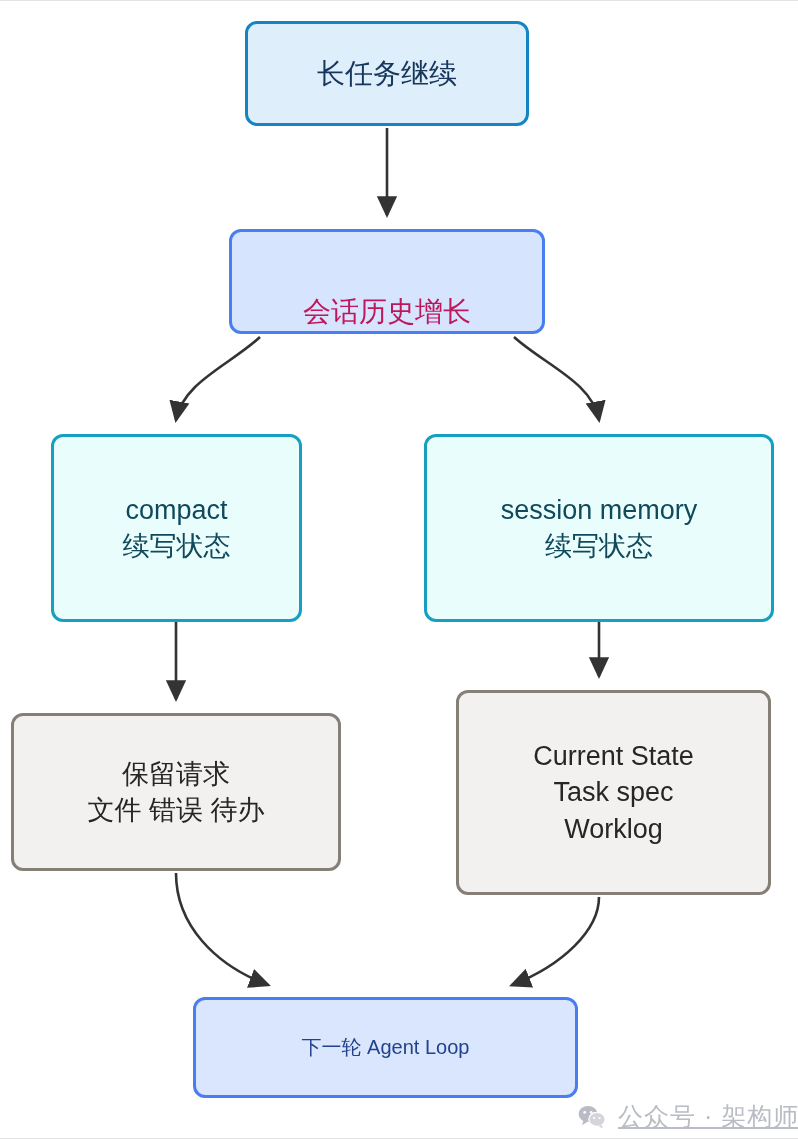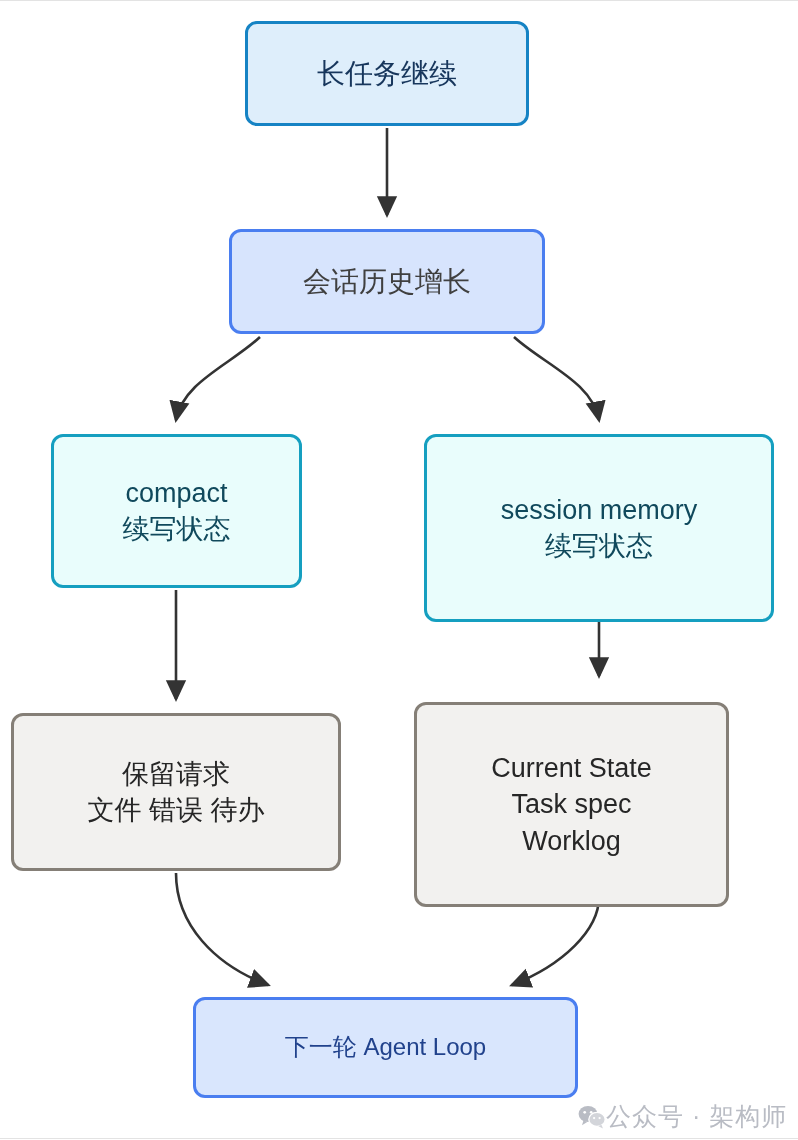--- a/index.html
+++ b/index.html
@@ -53,63 +53,65 @@
   
   .n-start {
     background: #deeefb;
     border: 3px solid #1683c4;
     color: #17365c;
     font-size: 28px;
   }
   .n-grow {
     background: #d7e4fd;
     border: 3px solid #4a7ef0;
-    color: #404040;
+    color: #be185d;
     font-size: 28px;
+    justify-content: flex-end;
   }
   .n-teal {
     background: #e9fdfc;
     border: 3px solid #159fc0;
     color: #10495c;
     font-size: 27px;
   }
   .n-gray {
     background: #f2f1ef;
     border: 3px solid #857f77;
     color: #262626;
     font-size: 27px;
   }
   .n-loop {
     background: #d9e6fd;
     border: 3px solid #4a7ef0;
     color: #21428c;
-    font-size: 24px;
+    font-size: 20px;
   }
 
   
   #node-start      { left: 245px; top: 21px;  width: 284px; height: 105px; }
   #node-grow       { left: 229px; top: 229px; width: 316px; height: 105px; }
-  #node-compact    { left: 51px;  top: 434px; width: 251px; height: 154px; }
+  #node-compact    { left: 51px;  top: 434px; width: 251px; height: 188px; }
   #node-session    { left: 424px; top: 434px; width: 350px; height: 188px; }
   #node-keep       { left: 11px;  top: 713px; width: 330px; height: 158px; }
-  #node-state      { left: 414px; top: 690px; width: 315px; height: 205px; margin-top: 12px; }
+  #node-state      { left: 456px; top: 690px; width: 315px; height: 205px; }
   #node-loop       { left: 193px; top: 997px; width: 385px; height: 101px; }
 
   
   #watermark {
     position: absolute;
     left: 578px;
     top: 1100px;
     display: flex;
     align-items: center;
-    gap: 0;
+    gap: 12px;
     color: #b9bcc4;
     font-size: 25px;
     white-space: nowrap;
     user-select: none;
+    text-decoration: underline;
   }
   #watermark .wm-text { letter-spacing: 1px; }
 </style>
 </head>
 <body>
 
 <div id="canvas">
 
   <div class="edge-rule top"></div>
 

